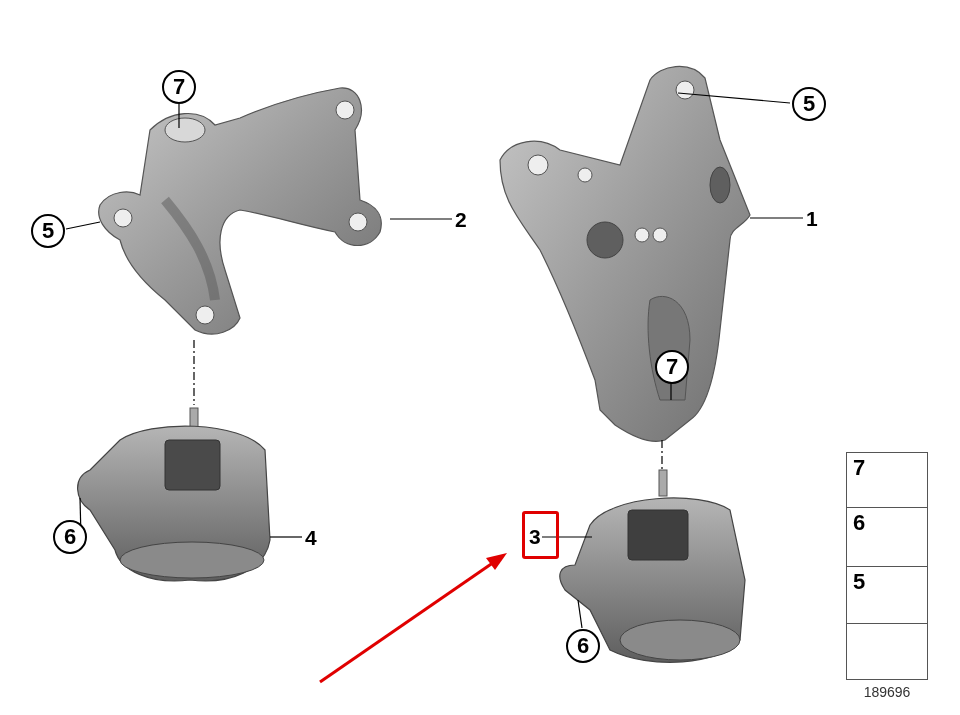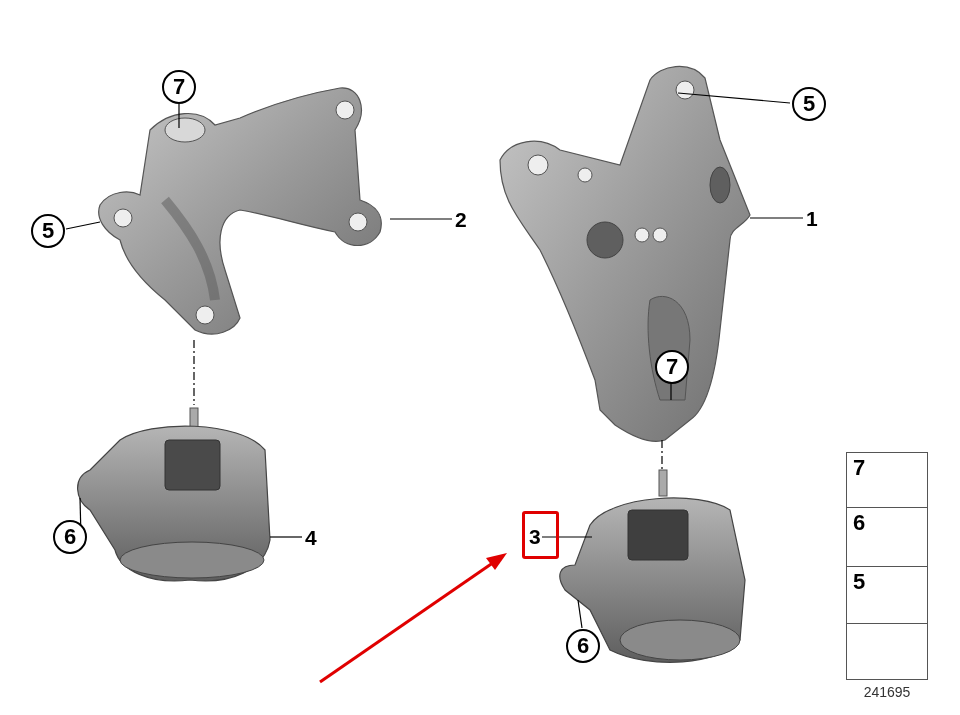--- a/index.html
+++ b/index.html
@@ -124,14 +124,14 @@
       <span></span>
     </div>
     <div class="legend-cell" style="height:57px;">
       <span class="legend-num">5</span>
       <span></span>
     </div>
     <div class="legend-cell" style="height:55px;">
       <span></span>
     </div>
   </div>
-  <div class="diagram-id">241695</div>
+  <div class="diagram-id">189696</div>
 </div>
 
 </body></html>

